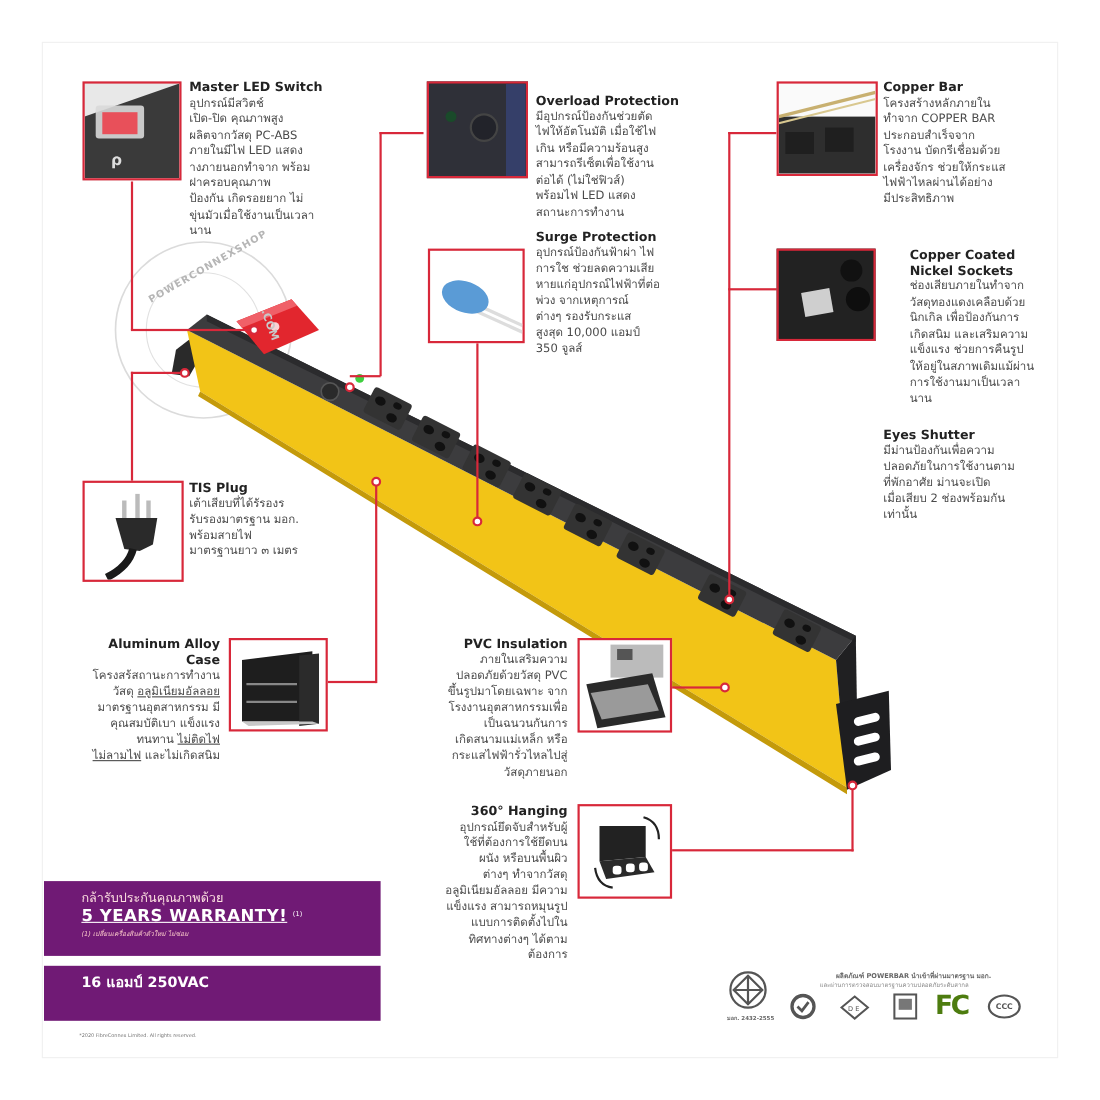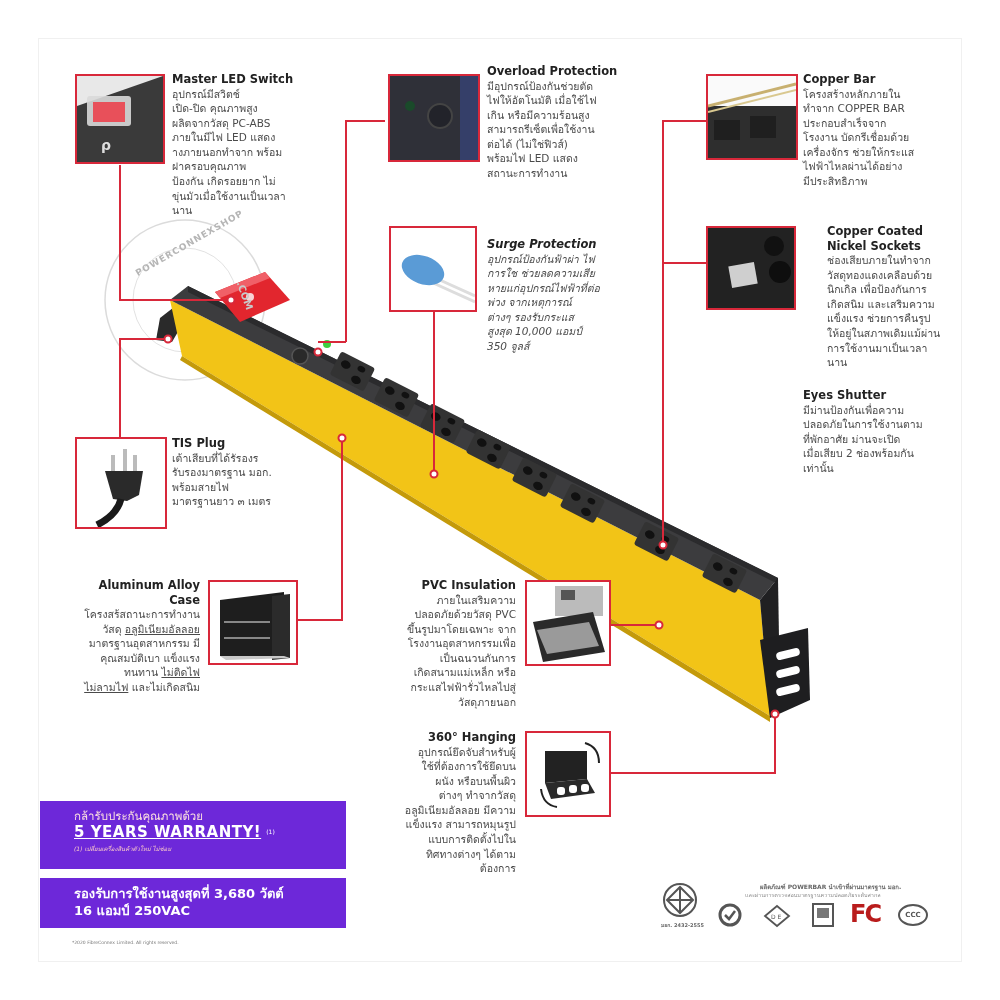--- a/index.html
+++ b/index.html
@@ -6,21 +6,21 @@
   html, body { width: 1000px; height: 1000px; background: #ffffff; overflow: hidden; }
   body { font-family: "DejaVu Sans", "Liberation Sans", sans-serif; color: #3a3a3a; position: relative; }
   .frame { position: absolute; left: 38px; top: 38px; width: 924px; height: 924px; border: 1px solid #f0f0f0; }
   .box { position: absolute; border: 2px solid #d8283a; background: #fff; overflow: hidden; }
   .feat { position: absolute; font-size: 10.5px; line-height: 14.6px; color: #4a4a4a; }
   .feat .t { font-weight: bold; color: #222; font-size: 11.5px; line-height: 14.5px; }
   .feat.right { text-align: right; }
   .u { text-decoration: underline; }
   .line { position: absolute; background: #d8283a; }
   .dot { position: absolute; width: 9px; height: 9px; border-radius: 50%; background: #fff; border: 2px solid #d8283a; transform: translate(-50%,-50%); }
-  .redband { position: absolute; background: #6d28d9; color: #fff; }
+  .redband { position: absolute; background: #701a75; color: #fff; }
   svg { display: block; }
   .cert { position: absolute; color: #666; }
 </style>
 </head>
 <body>
 
 <div class="frame"></div>
 
 <svg style="position:absolute;left:0;top:0;" width="1000" height="1000" viewBox="0 0 1000 1000">
 
@@ -223,21 +223,21 @@
   <div>เปิด-ปิด  คุณภาพสูง</div>
   <div>ผลิตจากวัสดุ PC-ABS</div>
   <div>ภายในมีไฟ LED แสดง</div>
   <div>างภายนอกทำจาก พร้อม</div>
   <div>ฝาครอบคุณภาพ</div>
   <div>ป้องกัน เกิดรอยยาก ไม่</div>
   <div>ขุ่นมัวเมื่อใช้งานเป็นเวลา</div>
   <div>นาน</div>
 </div>
 
-<div class="feat" style="left:487px;top:64px;width:140px;">
+<div class="feat" style="left:487px;top:84px;width:140px;">
   <div class="t">Overload Protection</div>
   <div>มีอุปกรณ์ป้องกันช่วยตัด</div>
   <div>ไฟให้อัตโนมัติ เมื่อใช้ไฟ</div>
   <div>เกิน หรือมีความร้อนสูง</div>
   <div>สามารถรีเซ็ตเพื่อใช้งาน</div>
   <div>ต่อได้ (ไม่ใช่ฟิวส์)</div>
   <div>พร้อมไฟ LED แสดง</div>
   <div>สถานะการทำงาน</div>
 </div>
 
@@ -245,21 +245,21 @@
   <div class="t">Copper Bar</div>
   <div>โครงสร้างหลักภายใน</div>
   <div>ทำจาก COPPER BAR</div>
   <div>ประกอบสำเร็จจาก</div>
   <div>โรงงาน บัดกรีเชื่อมด้วย</div>
   <div>เครื่องจักร ช่วยให้กระแส</div>
   <div>ไฟฟ้าไหลผ่านได้อย่าง</div>
   <div>มีประสิทธิภาพ</div>
 </div>
 
-<div class="feat" style="left:487px;top:237px;width:145px;font-style:italic;">
+<div class="feat" style="left:487px;top:208px;width:145px;">
   <div class="t">Surge Protection</div>
   <div>อุปกรณ์ป้องกันฟ้าผ่า ไฟ</div>
   <div>การใช ช่วยลดความเสีย</div>
   <div>หายแก่อุปกรณ์ไฟฟ้าที่ต่อ</div>
   <div>พ่วง จากเหตุการณ์</div>
   <div>ต่างๆ รองรับกระแส</div>
   <div>สูงสุด 10,000 แอมป์</div>
   <div>350 จูลส์</div>
 </div>
 
@@ -332,21 +332,20 @@
 <div class="redband" style="left:40px;top:801px;width:306px;height:68px;padding:8px 0 0 34px;">
   <div style="font-size:11.5px;line-height:14px;color:#fde0e0;">กล้ารับประกันคุณภาพด้วย</div>
   <div style="line-height:18px;">
     <span style="font-size:15px;font-weight:bold;text-decoration:underline;letter-spacing:0.5px;">5 YEARS WARRANTY!</span>
     <span style="font-size:6px;vertical-align:top;">(1)</span>
   </div>
   <div style="font-size:6px;font-style:italic;color:#fbcaca;margin-top:3px;">(1) เปลี่ยนเครื่องสินค้าตัวใหม่ ไม่ซ่อม</div>
 </div>
 
 <div class="redband" style="left:40px;top:878px;width:306px;height:50px;padding:7px 0 0 34px;">
-  <div style="font-size:13px;font-weight:bold;line-height:17px;">รองรับการใช้งานสูงสุดที่ 3,680 วัตต์</div>
   <div style="font-size:13px;font-weight:bold;line-height:17px;">16 แอมป์ 250VAC</div>
 </div>
 
 <div style="position:absolute;left:72px;top:940px;font-size:4.5px;color:#777;">*2020 FibreConnex Limited. All rights reserved.</div>
 
 <div style="position:absolute;left:760px;top:882px;font-size:6px;color:#666;font-weight:bold;">ผลิตภัณฑ์ POWERBAR นำเข้าที่ผ่านมาตรฐาน มอก.</div>
 <div style="position:absolute;left:745px;top:891px;font-size:5.5px;color:#888;">และผ่านการตรวจสอบมาตรฐานความปลอดภัยระดับสากล</div>
 
 <div class="cert" style="left:662px;top:882px;">
   <svg width="36" height="36" viewBox="0 0 36 36">
@@ -369,16 +368,16 @@
       <polygon points="14,2 26,12 14,22 2,12" fill="none" stroke="#555" stroke-width="1.8"></polygon>
       <text x="8" y="15" font-size="6" fill="#555" font-family="DejaVu Sans, sans-serif">D E</text>
     </svg>
 </div>
 <div class="cert" style="left:812px;top:903px;">
   <svg width="22" height="24" viewBox="0 0 22 24">
       <rect x="1" y="1" width="20" height="22" fill="none" stroke="#555" stroke-width="2"></rect>
       <rect x="5" y="5" width="12" height="10" fill="#777"></rect>
     </svg>
 </div>
-<div class="cert" style="left:850px;top:900px;font-size:24px;font-weight:bold;color:#b91c1c;letter-spacing:-2px;">FC</div>
+<div class="cert" style="left:850px;top:900px;font-size:24px;font-weight:bold;color:#4d7c0f;letter-spacing:-2px;">FC</div>
 <div class="cert" style="left:898px;top:904px;width:30px;height:22px;border:2px solid #555;border-radius:50%;font-size:7px;font-weight:bold;color:#555;text-align:center;line-height:18px;">
   <span>CCC</span>
 </div>
 
 </body></html>

